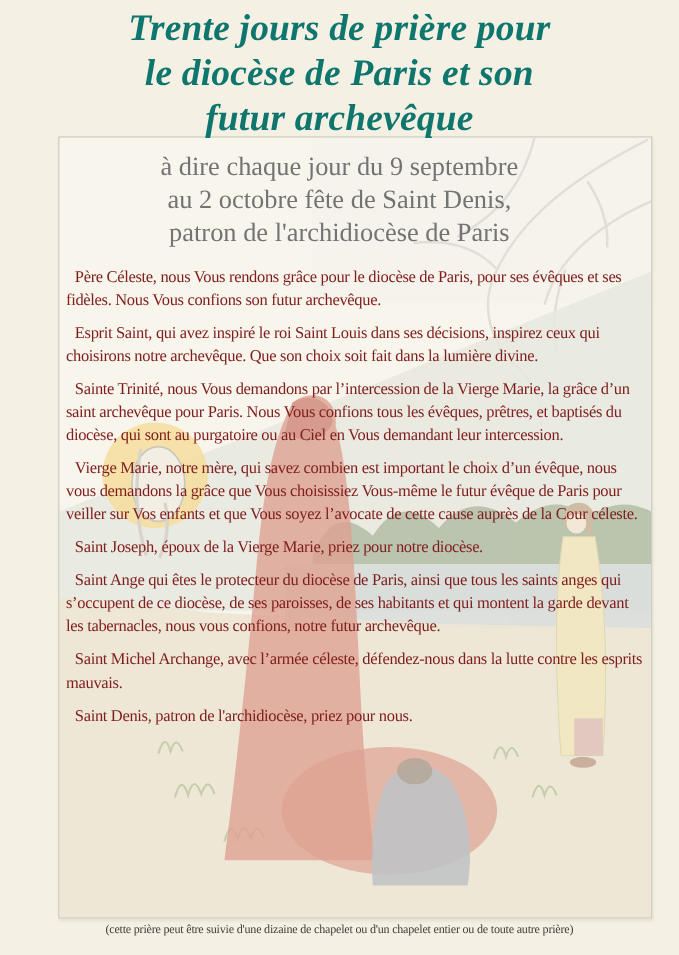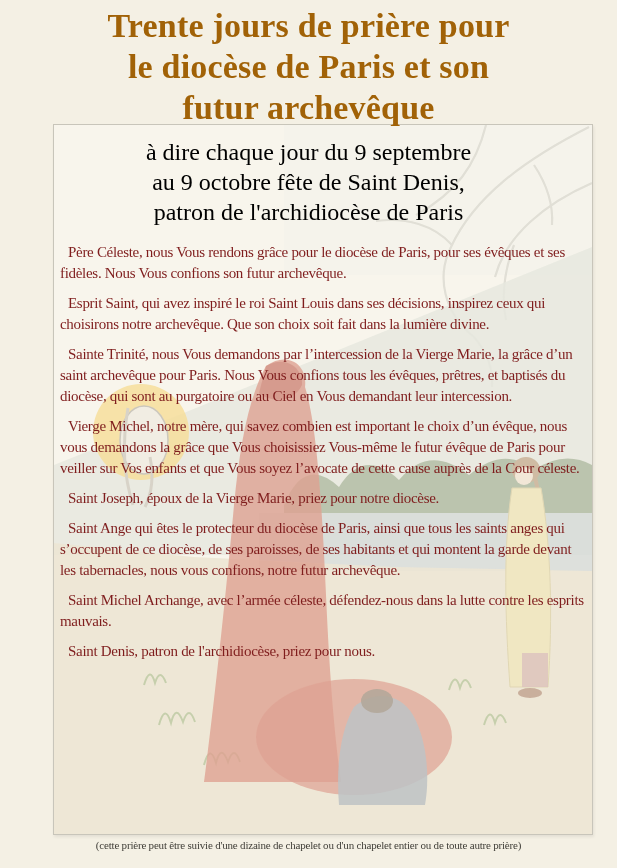--- a/index.html
+++ b/index.html
@@ -9,26 +9,26 @@
   }
   
   .illustration-box{
     position:absolute;left:53px;top:124px;width:540px;height:711px;
     box-sizing:border-box;border:1px solid #c8c5ba;background:#f8f5ec;
     box-shadow:1px 2px 3px rgba(0,0,0,.07);
   }
   .illustration-box svg{position:absolute;left:0;top:0;}
   .content{position:relative;z-index:2;}
   .title{
-    margin:5px 0 0;text-align:center;color:#a16207;
-    font-size:34px;line-height:41px;font-weight:700;letter-spacing:.2px;
+    margin:5px 0 0;text-align:center;color:#0f766e;
+    font-size:34px;line-height:41px;font-weight:700;letter-spacing:.2px;font-style:italic;
   }
   .title .tline{display:block;}
   .subtitle{
-    margin-top:9px;text-align:center;color:#000000;
+    margin-top:9px;text-align:center;color:#737373;
     font-size:24px;line-height:30px;font-weight:400;
   }
   .subtitle .sline{display:block;}
   .prayers{
     margin:15px 0 0 60px;width:528px;
     color:#7f1d1d;font-size:15px;line-height:21px;letter-spacing:-0.3px;
   }
   .prayers p{margin:0 0 9px;text-indent:8px;}
   .prayers p:nth-of-type(9){margin-bottom:0;}
   .prayers p:last-of-type{margin-bottom:12px;}
@@ -107,29 +107,29 @@
 
   <div class="content">
     <h1 class="title">
       <span class="tline">Trente jours de prière pour</span>
       <span class="tline">le diocèse de Paris et son</span>
       <span class="tline">futur archevêque</span>
     </h1>
 
     <div class="subtitle">
       <span class="sline">à dire chaque jour du 9 septembre</span>
-      <span class="sline">au 9 octobre fête de Saint Denis,</span>
+      <span class="sline">au 2 octobre fête de Saint Denis,</span>
       <span class="sline">patron de l'archidiocèse de Paris</span>
     </div>
 
     <div class="prayers">
       <p>Père Céleste, nous Vous rendons grâce pour le diocèse de Paris, pour ses évêques et ses fidèles. Nous Vous confions son futur archevêque.</p>
       <p>Esprit Saint, qui avez inspiré le roi Saint Louis dans ses décisions, inspirez ceux qui choisirons notre archevêque. Que son choix soit fait dans la lumière divine.</p>
       <p>Sainte Trinité, nous Vous demandons par l’intercession de la Vierge Marie, la grâce d’un saint archevêque pour Paris. Nous Vous confions tous les évêques, prêtres, et baptisés du diocèse, qui sont au purgatoire ou au Ciel en Vous demandant leur intercession.</p>
-      <p>Vierge Michel, notre mère, qui savez combien est important le choix d’un évêque, nous vous demandons la grâce que Vous choisissiez Vous-même le futur évêque de Paris pour veiller sur Vos enfants et que Vous soyez l’avocate de cette cause auprès de la Cour céleste.</p>
+      <p>Vierge Marie, notre mère, qui savez combien est important le choix d’un évêque, nous vous demandons la grâce que Vous choisissiez Vous-même le futur évêque de Paris pour veiller sur Vos enfants et que Vous soyez l’avocate de cette cause auprès de la Cour céleste.</p>
       <p>Saint Joseph, époux de la Vierge Marie, priez pour notre diocèse.</p>
       <p>Saint Ange qui êtes le protecteur du diocèse de Paris, ainsi que tous les saints anges qui s’occupent de ce diocèse, de ses paroisses, de ses habitants et qui montent la garde devant les tabernacles, nous vous confions, notre futur archevêque.</p>
       <p>Saint Michel Archange, avec l’armée céleste, défendez-nous dans la lutte contre les esprits mauvais.</p>
       <p>Saint Denis, patron de l'archidiocèse, priez pour nous.</p>
     </div>
   </div>
 
   <div class="footer-note">(cette prière peut être suivie d'une dizaine de chapelet ou d'un chapelet entier ou de toute autre prière)</div>
 </div>
 

